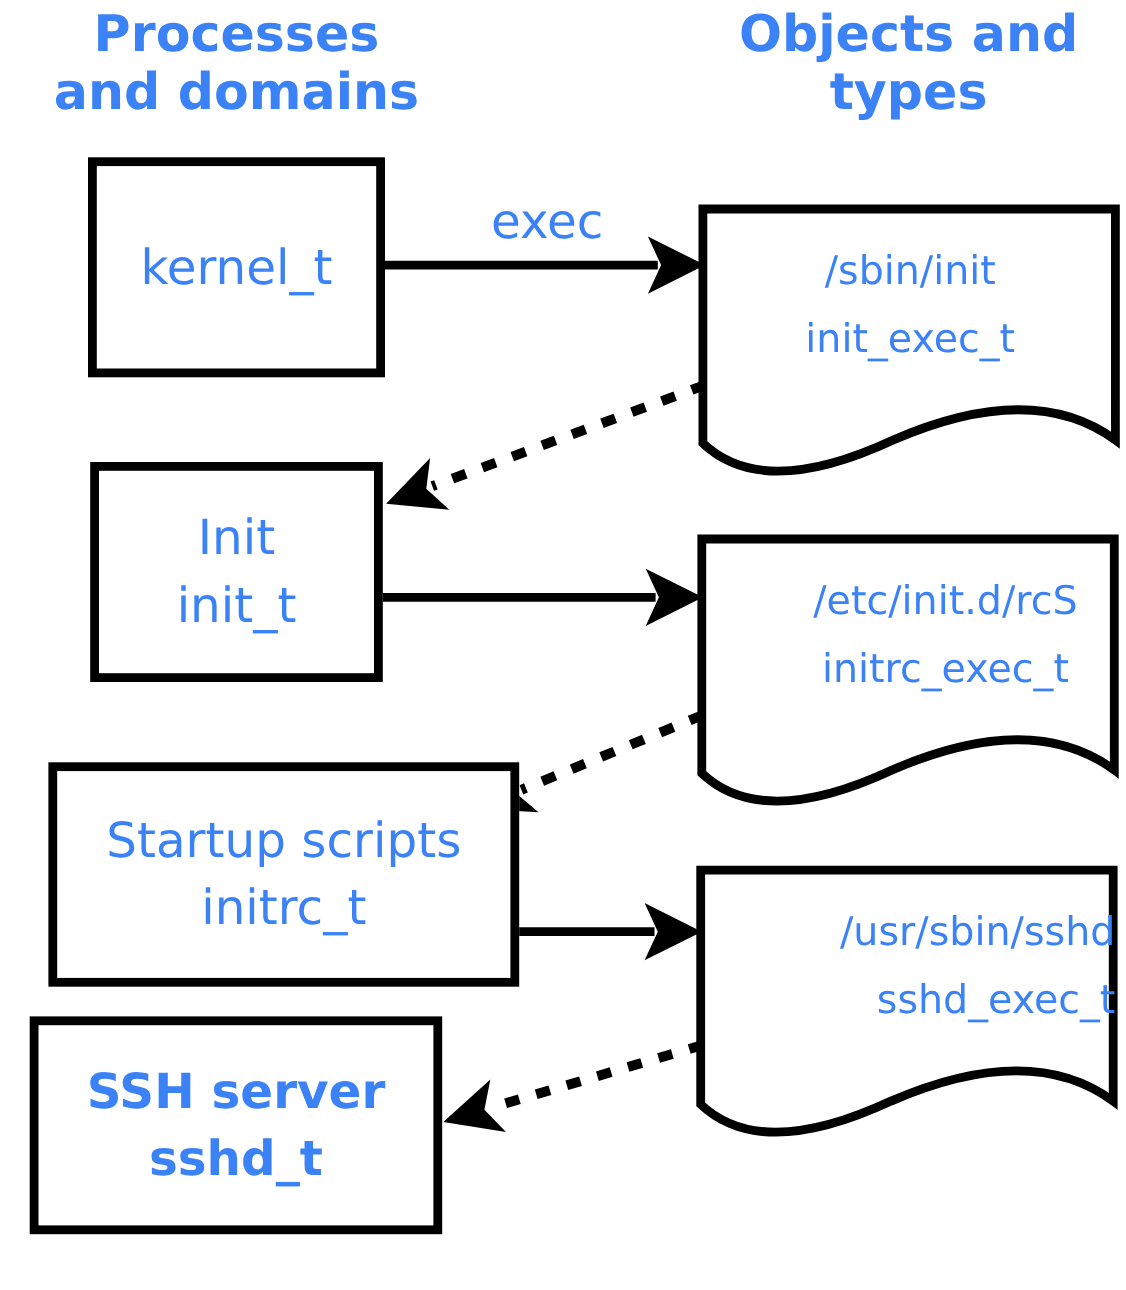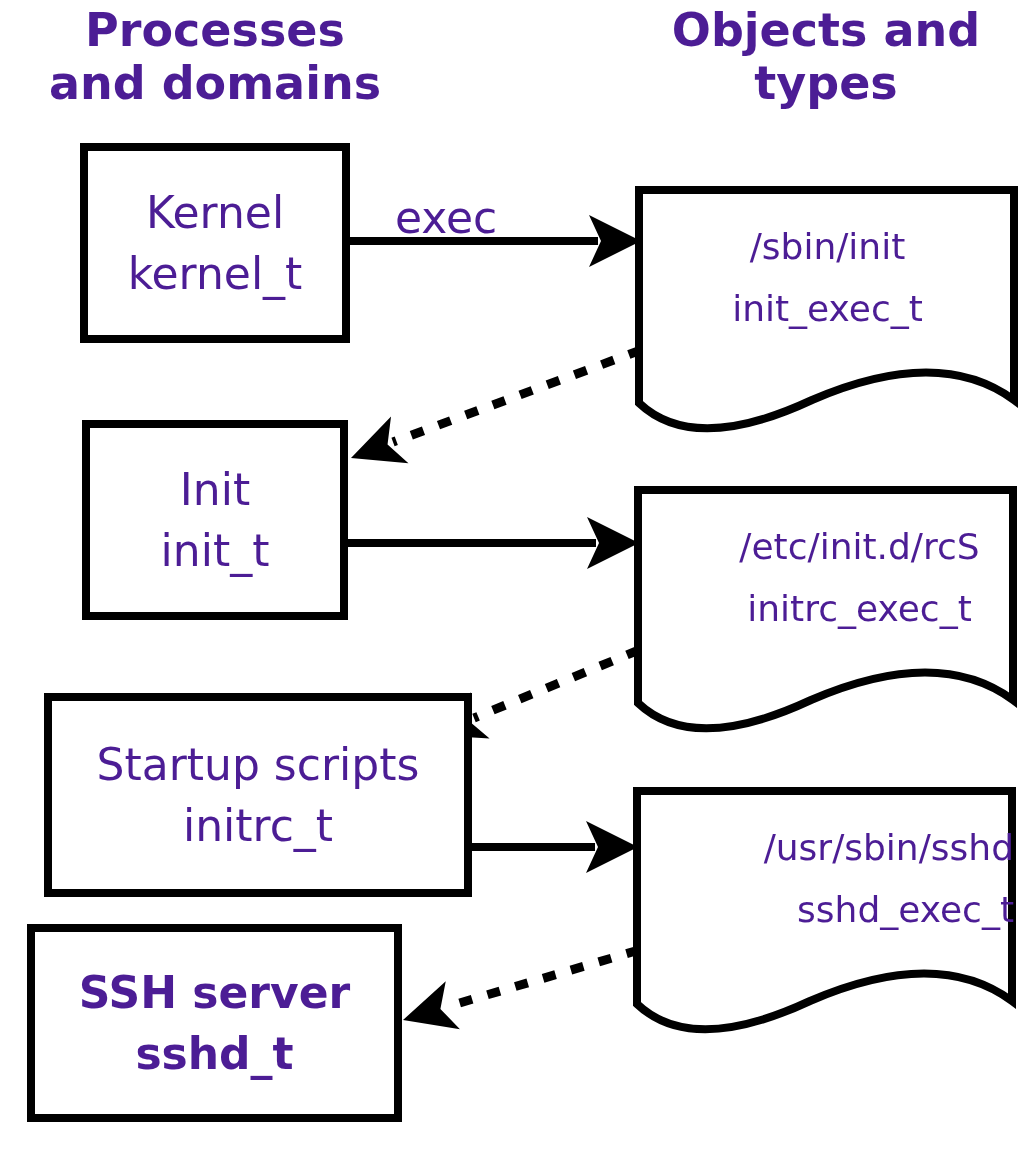--- a/index.html
+++ b/index.html
@@ -1,18 +1,18 @@
 <!DOCTYPE html>
 <html><head>
 <meta charset="utf-8">
 <style>
   html,body{margin:0;padding:0;background:#ffffff;}
   .canvas{
     position:relative;width:1024px;height:1173px;background:#ffffff;
-    font-family:"DejaVu Sans","Liberation Sans",sans-serif;color:#4c1d95;overflow:hidden;
+    font-family:"DejaVu Sans","Liberation Sans",sans-serif;color:#3b82f6;overflow:hidden;
   }
   .hdr{
     position:absolute;font-weight:bold;font-size:46px;line-height:53px;
     text-align:center;white-space:nowrap;
   }
   .hdr span{display:block;}
   svg.layer{position:absolute;left:0;top:0;width:1024px;height:1173px;}
   .pbox{
     position:absolute;box-sizing:border-box;border:8px solid #000;background:#fff;
     display:flex;flex-direction:column;align-items:center;justify-content:center;
@@ -26,21 +26,21 @@
   .doc-label{
     position:absolute;width:377px;height:190px;box-sizing:border-box;
     padding-top:26px;font-size:36px;line-height:62px;text-align:center;white-space:nowrap;
   }
   .doc-label span{display:block;}
   .dlab1{left:639px;top:190px;}
   .dlab2{left:671px;top:490px;}
   .dlab3{left:637px;top:791px;text-align:right;}
   .exec-label{
     position:absolute;left:395px;top:176px;width:205px;
-    font-size:44px;white-space:nowrap;margin-top:16px;
+    font-size:44px;text-align:center;white-space:nowrap;
   }
 </style>
 </head>
 <body>
 
 <div class="canvas">
 
   <div class="hdr" style="left:15px;top:4px;width:400px;">
     <span>Processes</span>
     <span>and domains</span>
@@ -85,21 +85,20 @@
     </g>
     <g>
       <line x1="639" y1="950" x2="446" y2="1007" stroke="#000000" stroke-width="9" stroke-dasharray="13 16"></line>
       <polygon points="0,0 -52,-25 -39,0 -52,25" transform="translate(403,1020) rotate(163.5)" fill="#000000"></polygon>
     </g>
   </svg>
 
   <div class="exec-label">exec</div>
 
   <div class="pbox pbox1">
-    <span>Kernel</span>
     <span>kernel_t</span>
   </div>
   <div class="pbox pbox2">
     <span>Init</span>
     <span>init_t</span>
   </div>
   <div class="pbox pbox3">
     <span>Startup scripts</span>
     <span>initrc_t</span>
   </div>

